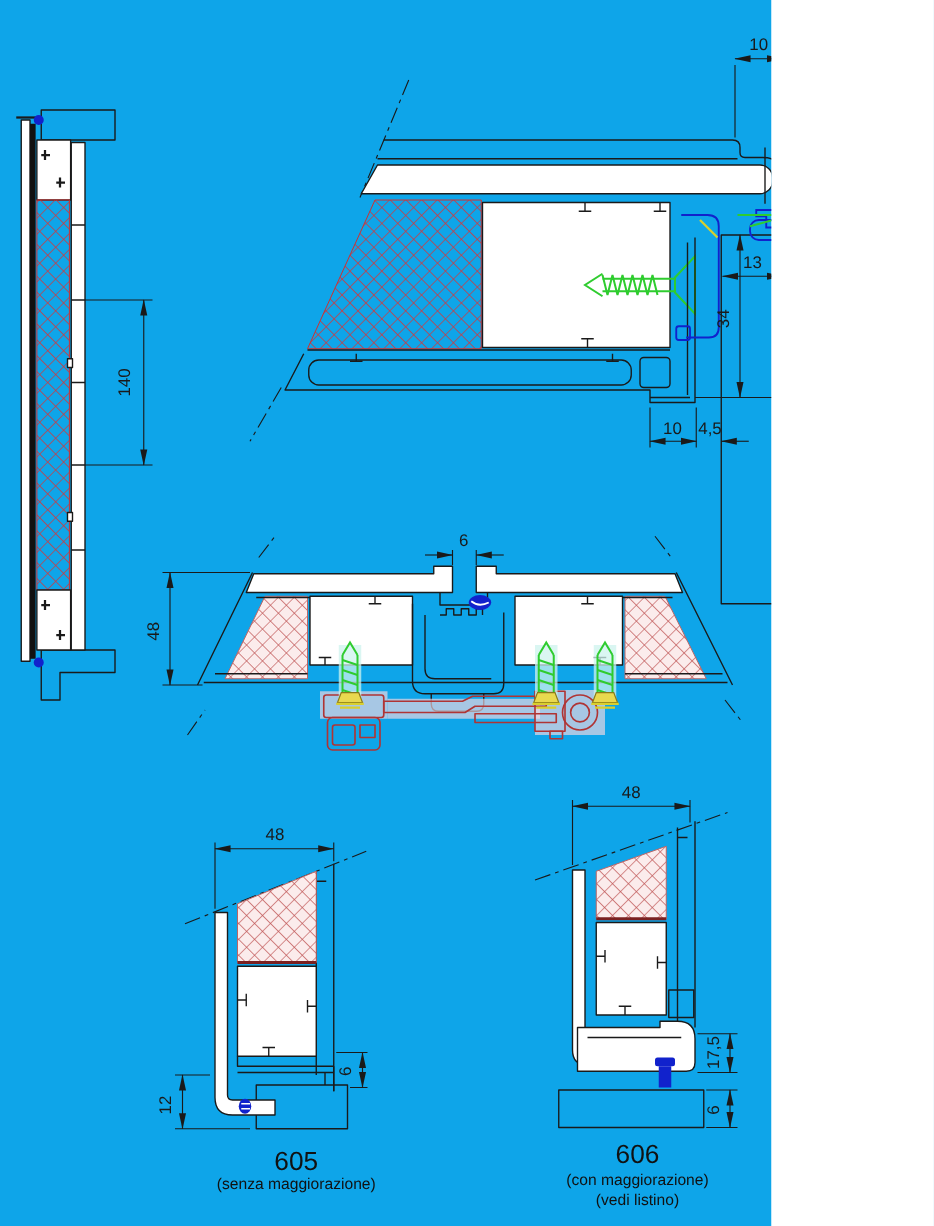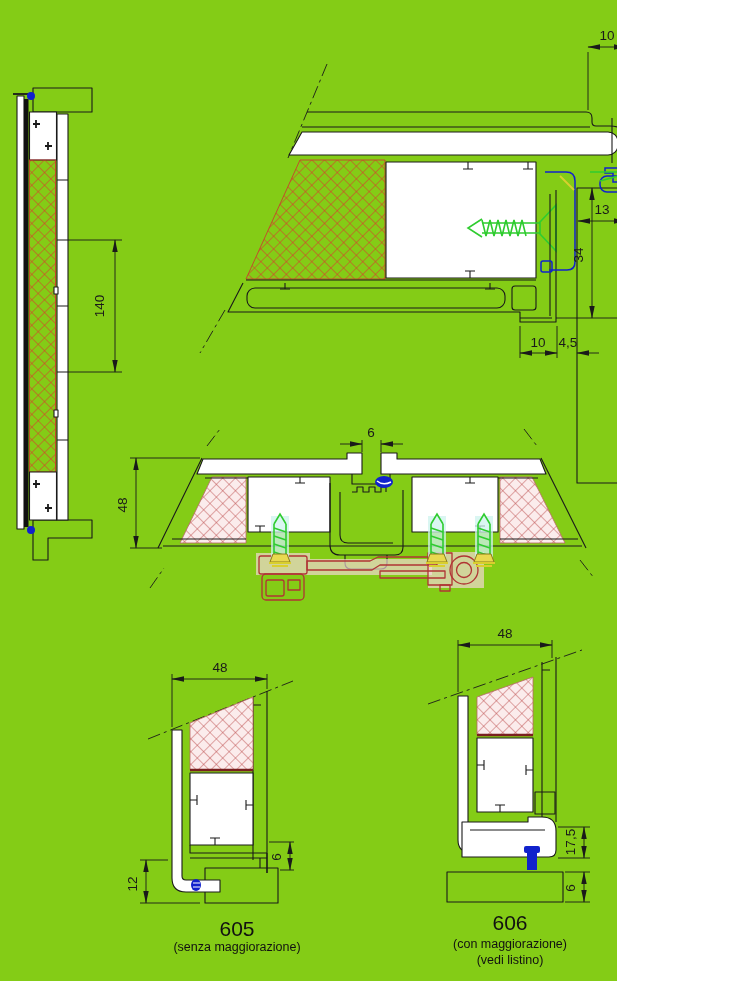--- a/index.html
+++ b/index.html
@@ -1,21 +1,21 @@
 <!DOCTYPE html>
 <html style="--red: #e32222; --green: #2fcc2f; --blue: #1122cc; --purple: #a020a0; --dark-red: #b03434; --yellow: #d9cf2e; --hatch-gray: #8f8f8f; --line: #1a1a1a;"><head>
 <meta charset="utf-8">
 <style>
   :root{
     --red:#e32222; --green:#2fcc2f; --blue:#1122cc; --purple:#a020a0;
     --dark-red:#b03434; --yellow:#d9cf2e; --hatch-gray:#8f8f8f; --line:#1a1a1a;
     --pink:#fbd9e2; --cyan:#cdf3ee;
   }
   html,body{margin:0;padding:0;background:#fff;}
-  .page{width:617px;height:981px;background:#84cc16;position:relative;overflow:hidden;}
+  .page{width:617px;height:981px;background:#0ea5e9;position:relative;overflow:hidden;}
   svg{display:block}
   .k{stroke:var(--line);fill:none;stroke-width:1.1;stroke-linejoin:round}
   .kw{stroke:var(--line);fill:#fff;stroke-width:1.1;stroke-linejoin:round}
   .thk{stroke-width:1.8}
   .red{stroke:var(--red);fill:none}
   .grn{stroke:var(--green);fill:none;stroke-width:1.6}
   .blu{stroke:var(--blue);fill:none;stroke-width:1.5}
   .pur{stroke:var(--purple);fill:none}
   .dkr{stroke:var(--dark-red);fill:none;stroke-width:1.3;stroke-linejoin:round}
   .yel{stroke:var(--yellow);fill:none;stroke-width:1.8}

